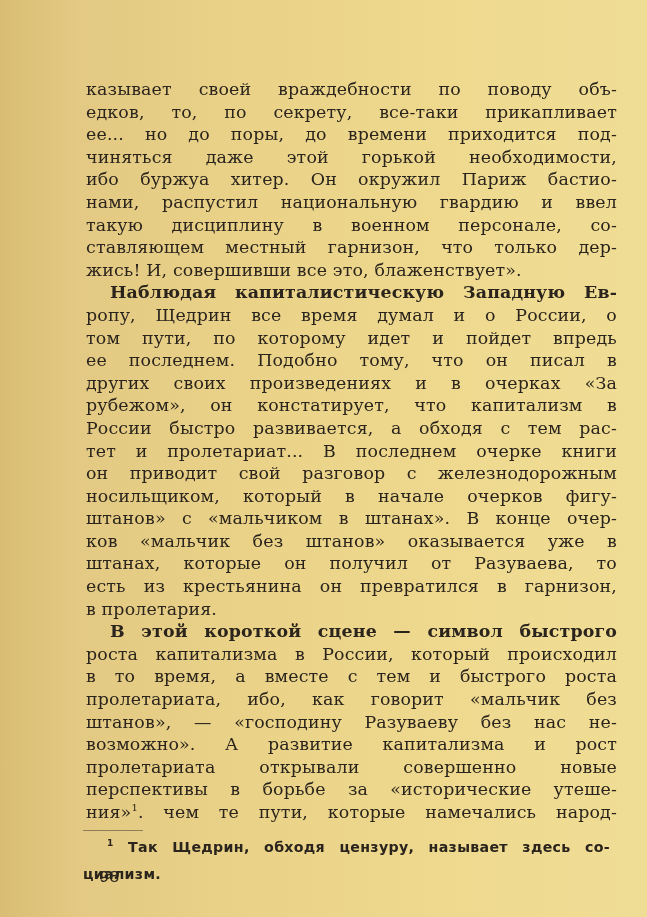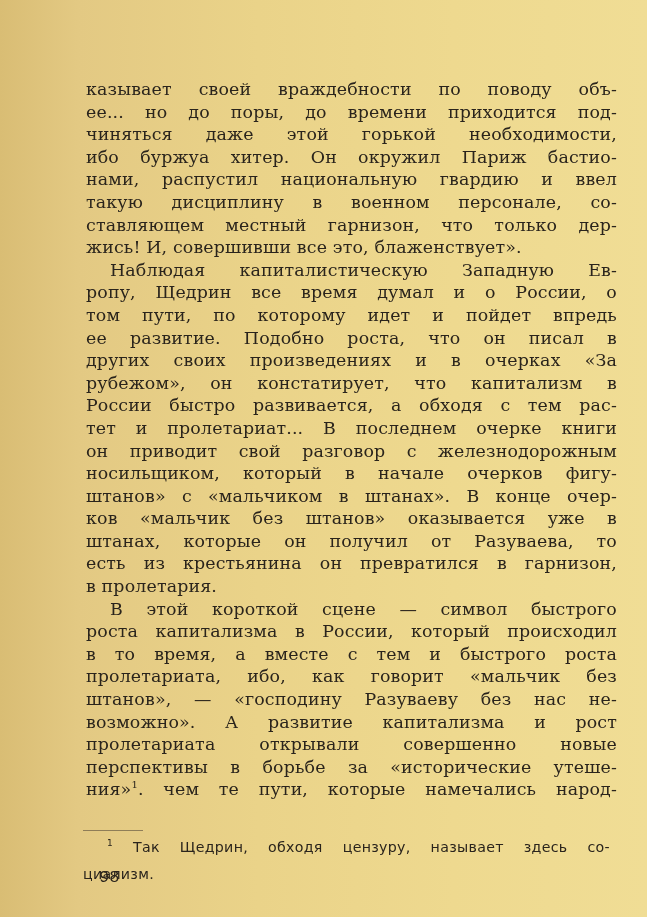--- a/index.html
+++ b/index.html
@@ -30,20 +30,21 @@
       white-space: nowrap;
       text-align: justify;
       text-align-last: justify;
       letter-spacing: 0.15px;
     }
     .line.last {
       text-align-last: left;
     }
     .line.indent {
       padding-left: 24px;
+      font-weight: bold;
     }
     .footnote-rule {
       position: absolute;
       left: 83px;
       top: 830px;
       width: 60px;
       height: 0;
       border-top: 1px solid #6b5c44;
       opacity: 0.7;
     }
@@ -56,20 +57,21 @@
     .fn-line {
       display: block;
       height: 19px;
       line-height: 19px;
       font-size: 14.2px;
       font-family: "DejaVu Sans", "Liberation Sans", sans-serif;
       white-space: nowrap;
       text-align: justify;
       text-align-last: justify;
       letter-spacing: 0.3px;
+      font-weight: bold;
     }
     .fn-line.indent { padding-left: 24px; }
     .fn-line.last { text-align-last: left; margin-top: 8px; }
     .fn-mark {
       font-size: 9px;
       vertical-align: super;
       line-height: 0;
     }
     .sup {
       font-size: 10px;
@@ -86,34 +88,35 @@
       margin-left: 16px;
     }
   </style>
 </head>
 <body>
 
 <div class="page">
 
   <div>
     <span class="line">казывает своей враждебности по поводу объ-</span>
+    <span class="line">едков, то, по секрету, все-таки прикапливает</span>
     <span class="line">ее... но до поры, до времени приходится под-</span>
     <span class="line">чиняться даже этой горькой необходимости,</span>
     <span class="line">ибо буржуа хитер. Он окружил Париж бастио-</span>
     <span class="line">нами, распустил национальную гвардию и ввел</span>
     <span class="line">такую дисциплину в военном персонале, со-</span>
     <span class="line">ставляющем местный гарнизон, что только дер-</span>
     <span class="line last">жись! И, совершивши все это, блаженствует».</span>
   </div>
 
   <div>
     <span class="line indent">Наблюдая капиталистическую Западную Ев-</span>
     <span class="line">ропу, Щедрин все время думал и о России, о</span>
     <span class="line">том пути, по которому идет и пойдет впредь</span>
-    <span class="line">ее развитие. Подобно роста, что он писал в</span>
+    <span class="line">ее последнем. Подобно тому, что он писал в</span>
     <span class="line">других своих произведениях и в очерках «За</span>
     <span class="line">рубежом», он констатирует, что капитализм в</span>
     <span class="line">России быстро развивается, а обходя с тем рас-</span>
     <span class="line">тет и пролетариат... В последнем очерке книги</span>
     <span class="line">он приводит свой разговор с железнодорожным</span>
     <span class="line">носильщиком, который в начале очерков фигу-</span>
     <span class="line">штанов» с «мальчиком в штанах». В конце очер-</span>
     <span class="line">ков «мальчик без штанов» оказывается уже в</span>
     <span class="line">штанах, которые он получил от Разуваева, то</span>
     <span class="line">есть из крестьянина он превратился в гарнизон,</span>

